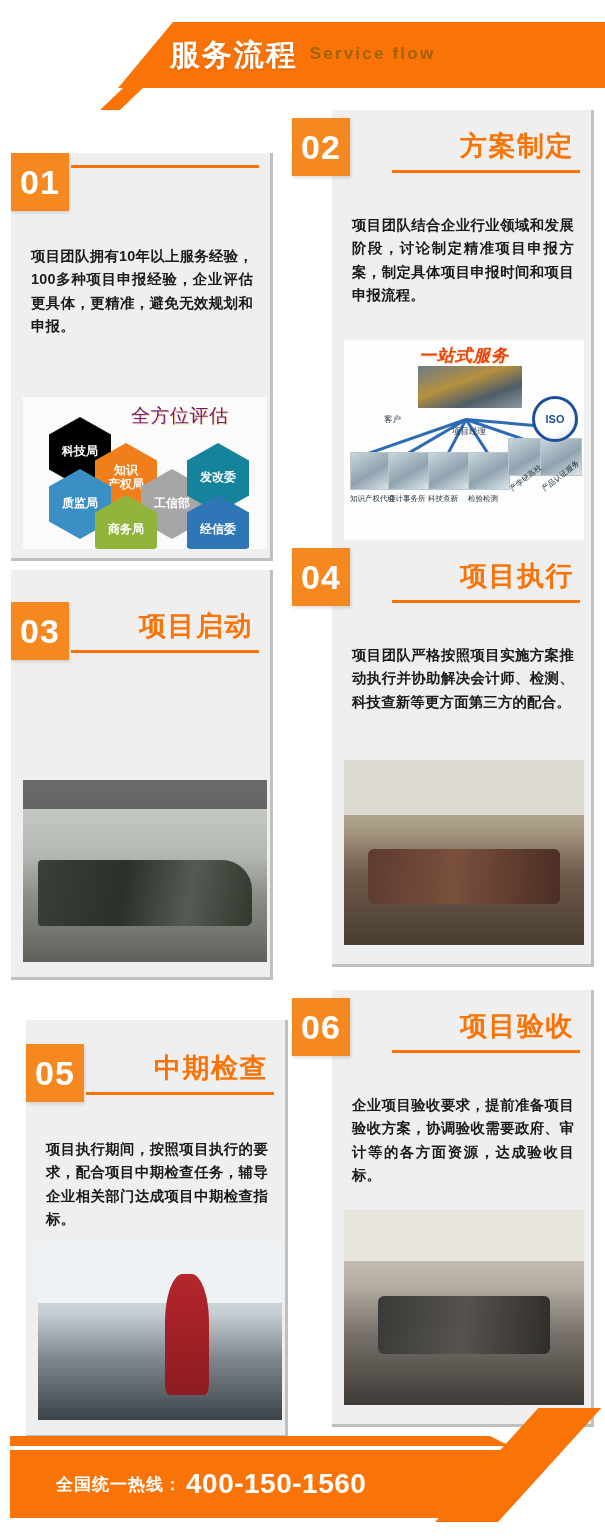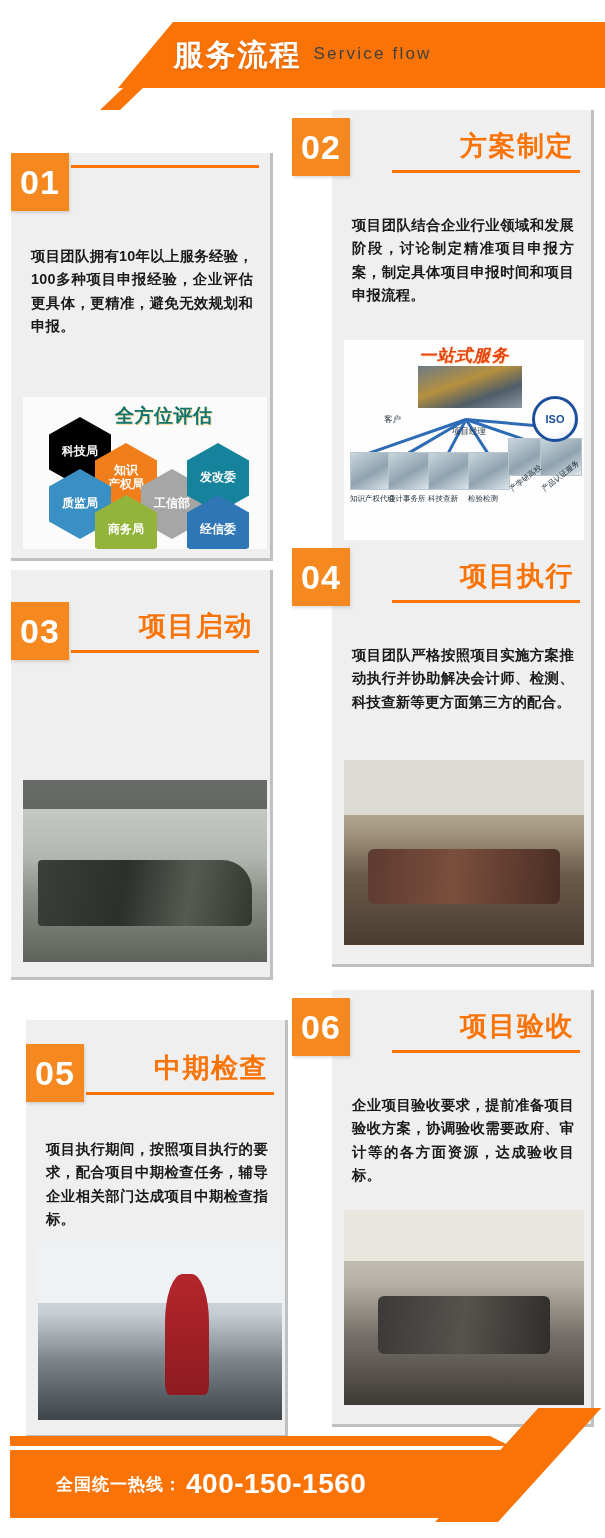--- a/index.html
+++ b/index.html
@@ -25,21 +25,21 @@
   }
   .hdr-title-wrap {
     position: absolute; left: 0; top: 22px; width: 605px; height: 66px;
     display: flex; align-items: center; justify-content: center; gap: 12px;
   }
   .hdr-cn {
     color: #ffffff; font-size: 30px; font-weight: bold; letter-spacing: 2px;
     text-shadow: 0 1px 2px rgba(150,60,0,.35);
   }
   .hdr-en {
-    color: #404040; font-size: 17px; letter-spacing: 2.2px; font-weight: 400;
+    color: #a16207; font-size: 17px; letter-spacing: 2.2px; font-weight: 700;
     padding-bottom: 2px;
   }
 
   
   .grid { position: absolute; left: 0; top: 100px; width: 605px; height: 1310px; }
 
   .card { position: absolute; }
   .card-body {
     position: absolute; left: 0; top: 0; width: 100%;
     background: #EFEFEF;
@@ -103,22 +103,22 @@
   #card06 { left: 292px; top: 890px; width: 302px; height: 460px; }
   #card06 .card-body { left: 40px; width: 262px; height: 437px; }
   #card06 .badge { left: 0; top: 8px; }
   #card06 .card-title-row { position: absolute; left: 100px; top: 18px; right: 0; }
   #card06 .card-desc { position: absolute; left: 60px; top: 104px; width: 222px; }
   #card06 .card-media { left: 52px; top: 220px; width: 240px; height: 195px; }
 
   
   .hexwrap { position: relative; width: 100%; height: 100%; background: #fbfbfb; }
   .hex-title {
-    position: absolute; left: 92px; top: 6px;
-    font-size: 19px; font-weight: bold; color: #0f766e;
+    position: absolute; left: 108px; top: 6px;
+    font-size: 19px; font-weight: normal; color: #701a75;
     letter-spacing: .5px; text-shadow: 1px 1px 0 #ffd9a0;
   }
   .hex {
     position: absolute; width: 62px; height: 70px;
     clip-path: polygon(50% 0, 100% 25%, 100% 75%, 50% 100%, 0 75%, 0 25%);
     display: flex; align-items: center; justify-content: center;
     color: #fff; font-size: 12px; font-weight: bold; text-align: center; line-height: 1.15;
   }
 
   

